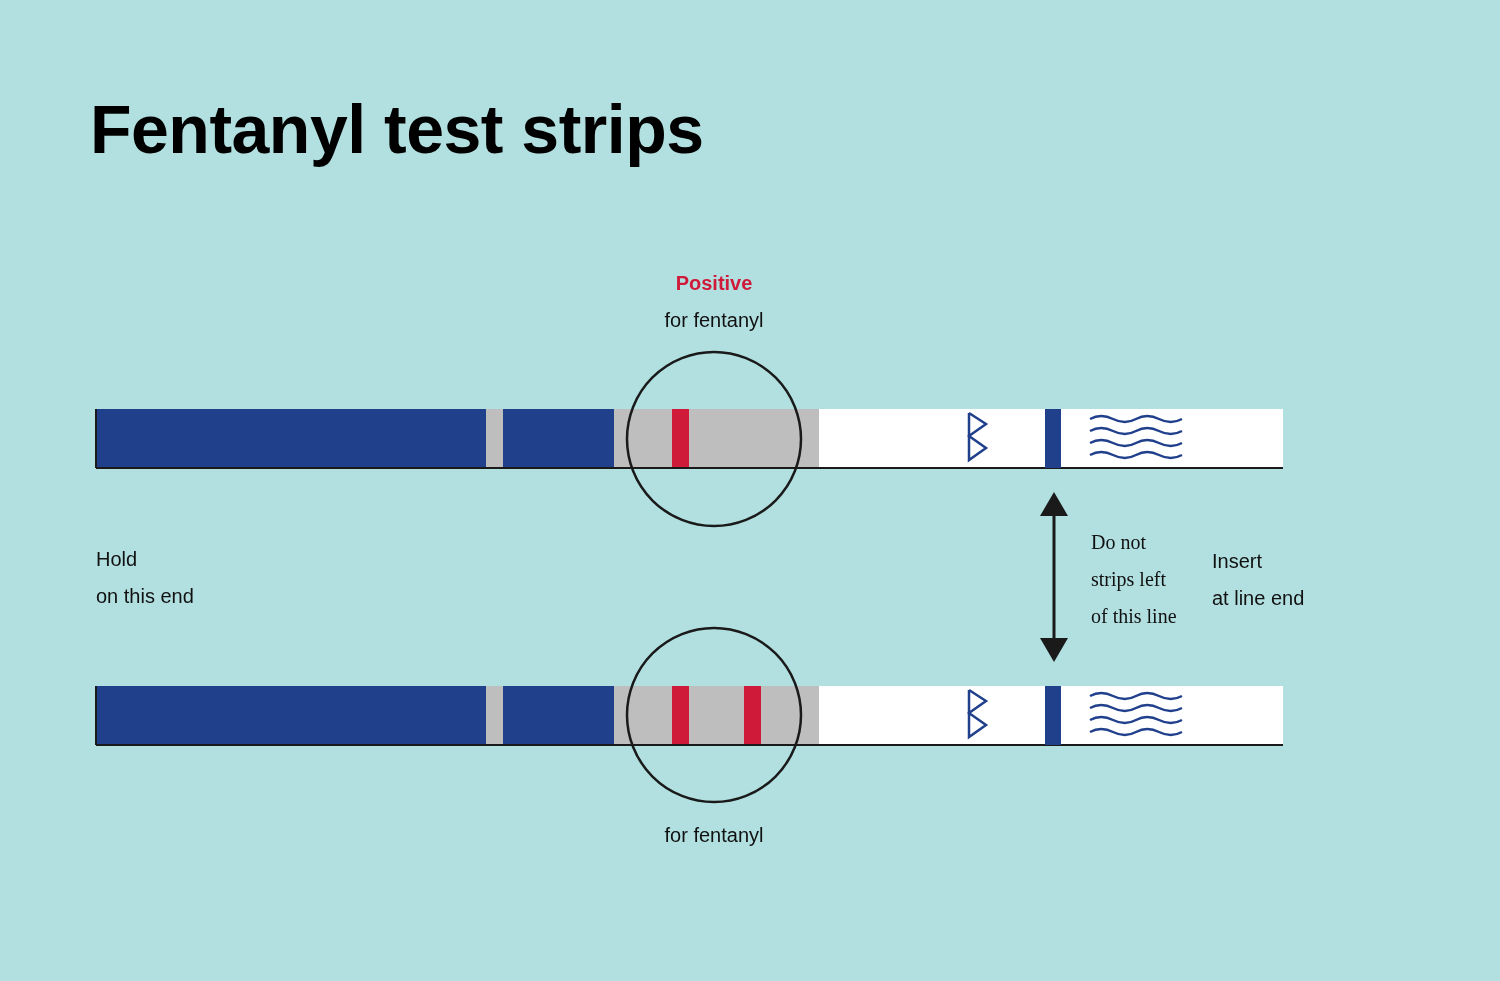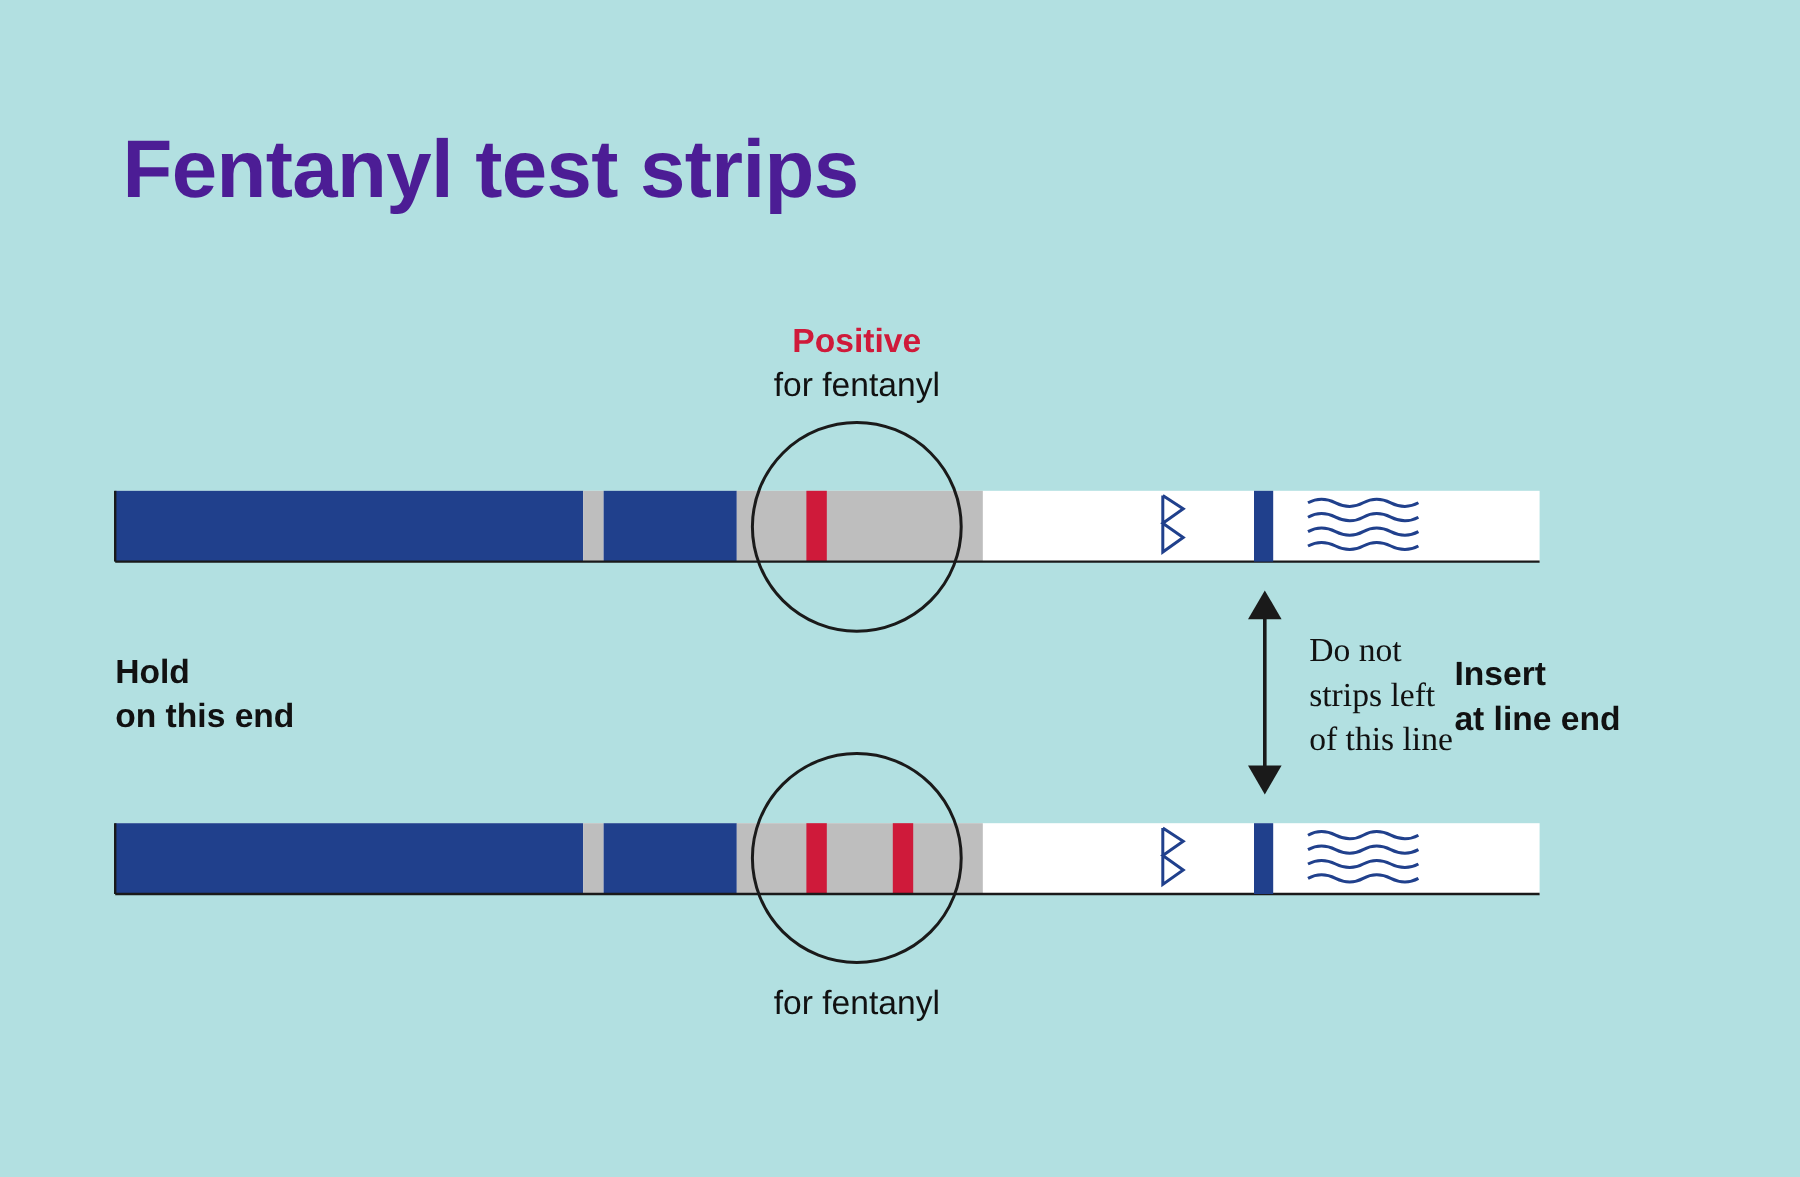--- a/index.html
+++ b/index.html
@@ -7,24 +7,24 @@
     width: 1500px; height: 981px;
     background: #b2e0e1;
     position: relative;
     overflow: hidden;
     font-family: "Liberation Sans", "DejaVu Sans", sans-serif;
     color: #111;
   }
   .title {
     position: absolute; left: 86px; top: 86px;
     font-size: 68px; font-weight: bold; letter-spacing: -0.5px;
-    color: #4c1d95; margin: 16px;
+    color: #000000; margin: 4px;
   }
-  .label { position: absolute; font-size: 28px; line-height: 37px; }
-  .bold { font-weight: bold; }
+  .label { position: absolute; font-size: 20px; line-height: 37px; }
+  .bold { font-weight: normal; }
   .red { color: #cf1a3a; font-weight: bold; }
   .center { text-align: center; }
   svg.diagram { position: absolute; left: 0; top: 0; }
 </style>
 </head>
 <body>
 
 <h1 class="title">Fentanyl test strips</h1>
 
 <svg class="diagram" width="1500" height="981">

